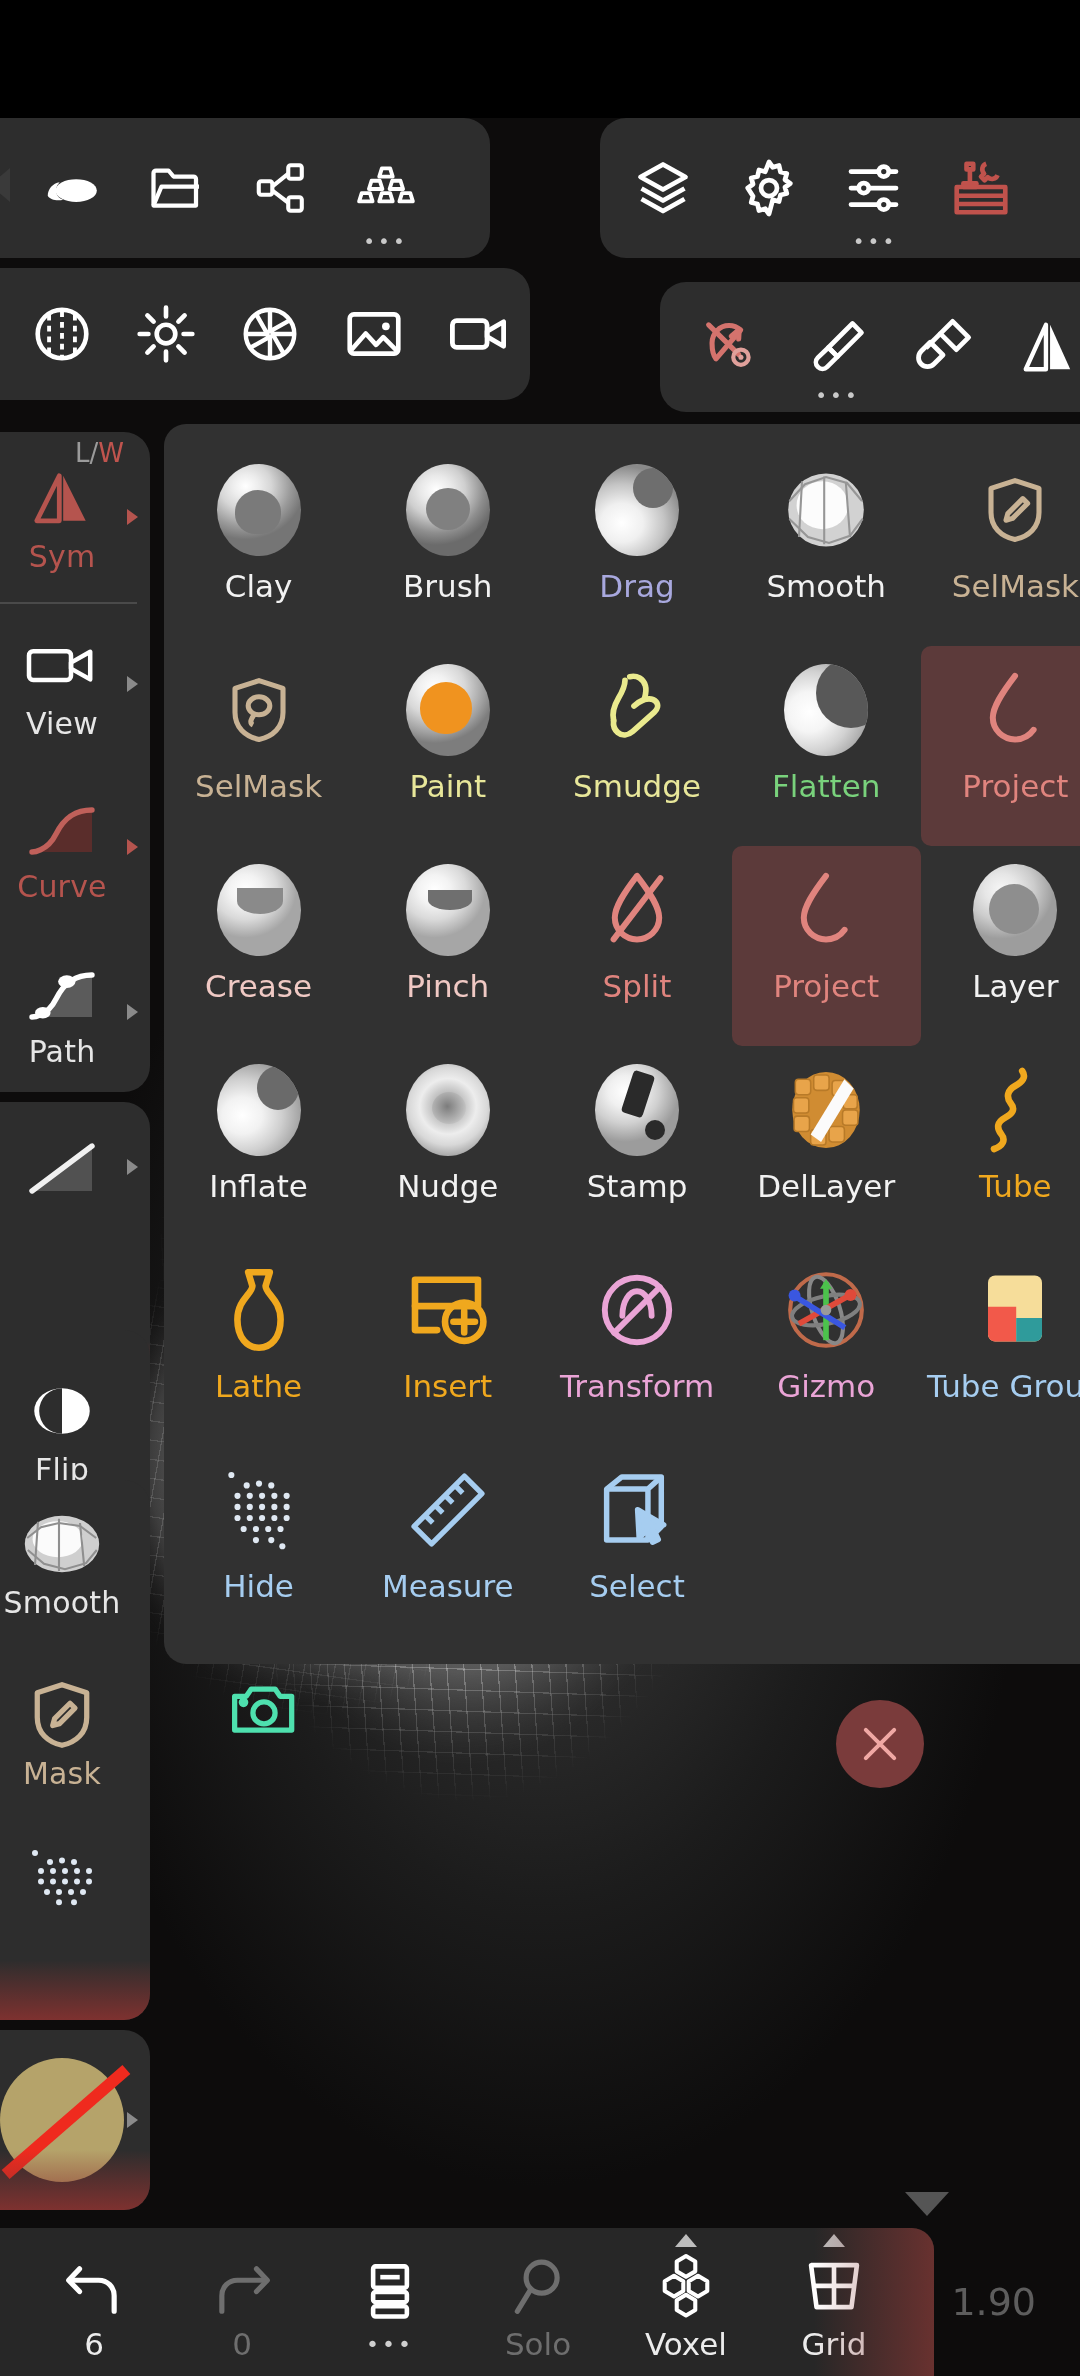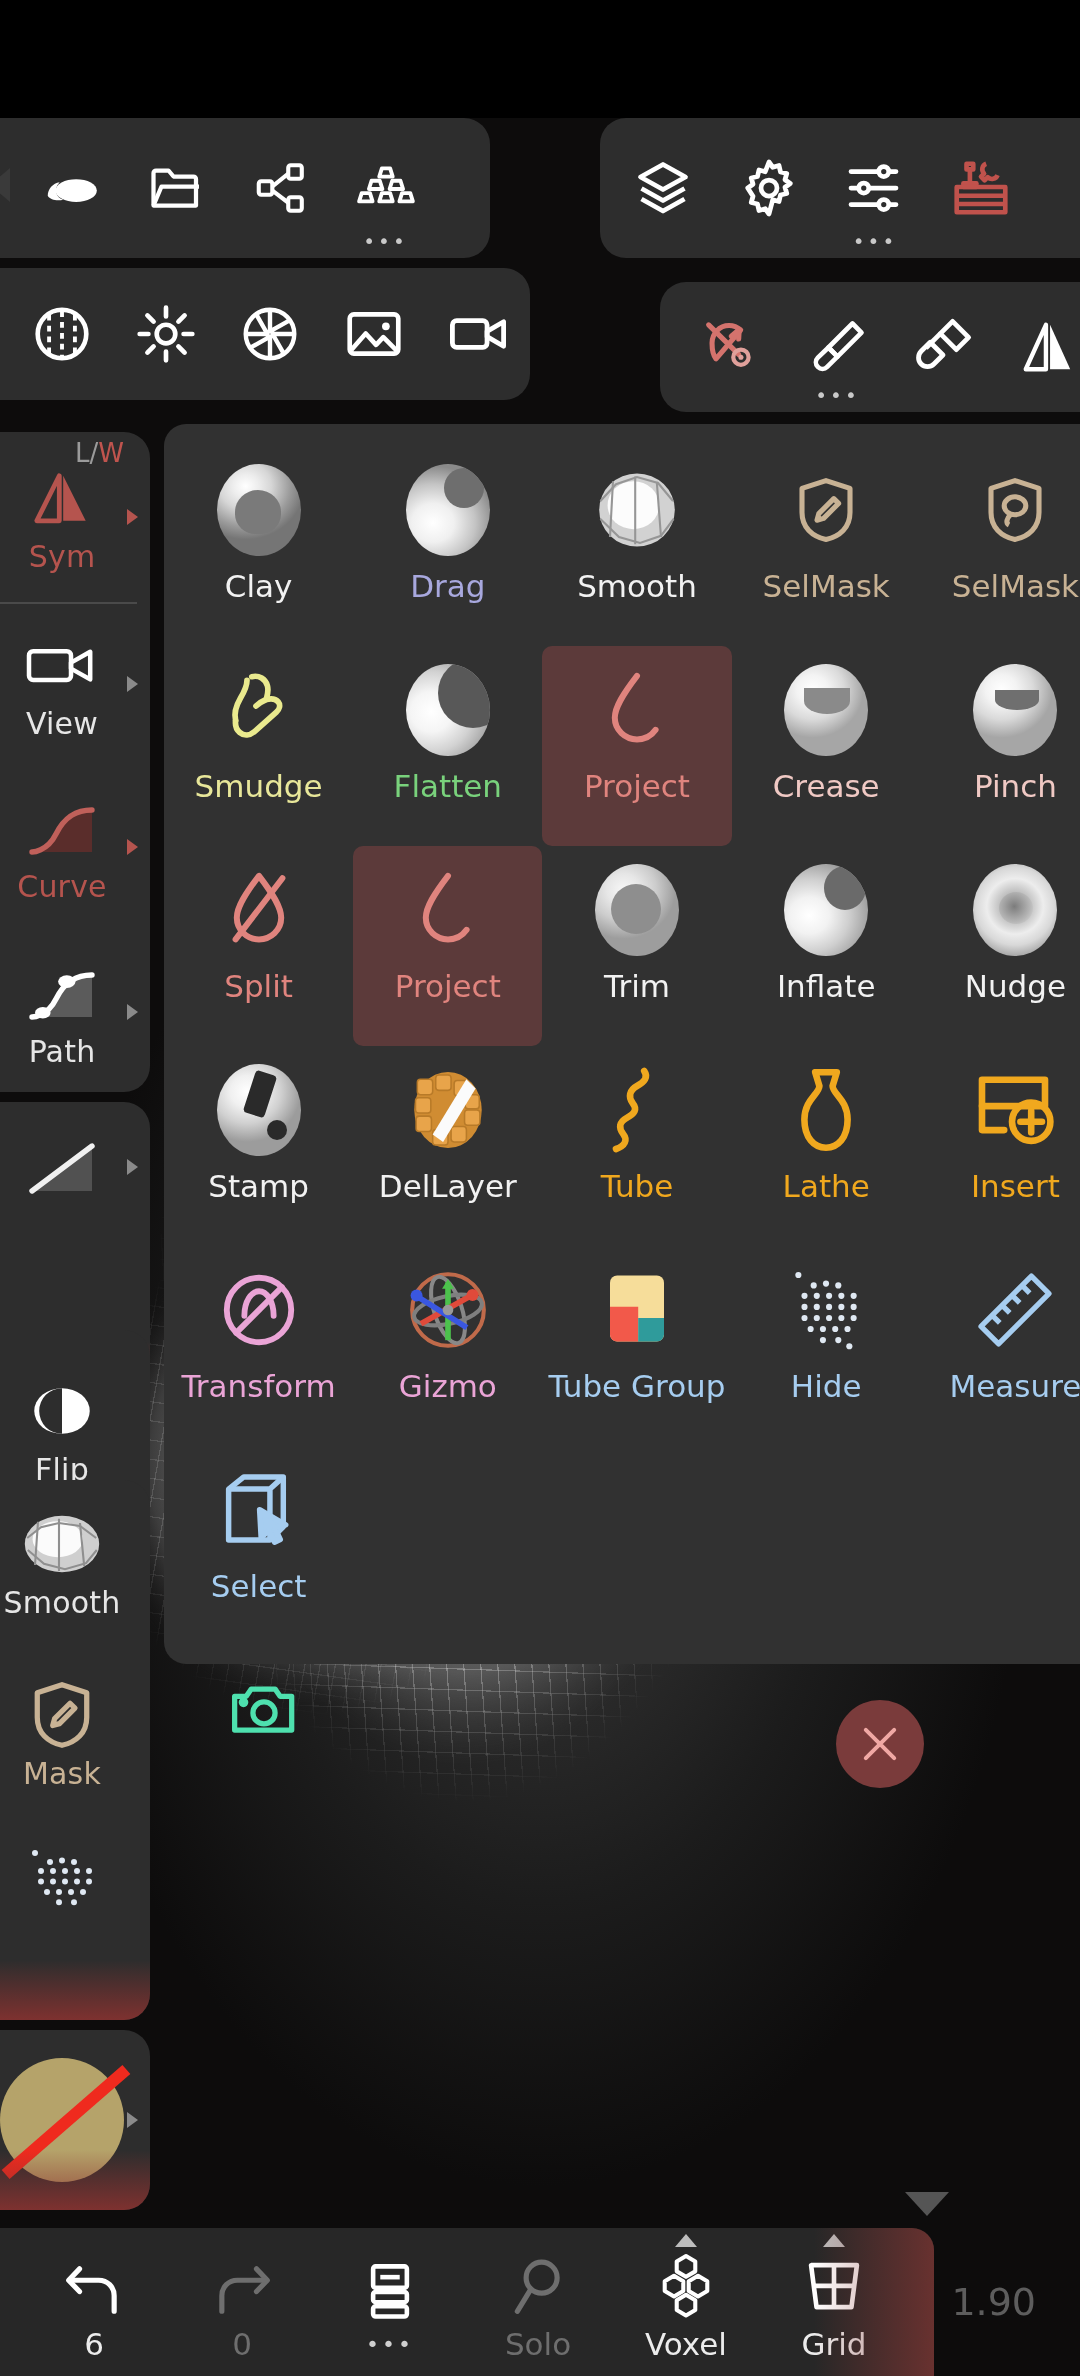--- a/index.html
+++ b/index.html
@@ -490,20 +490,28 @@
       <div class="tool">
         <span class="t-ico">
           <span class="ball" style="background:radial-gradient(ellipse 70% 58% at 34% 24%,#ffffff 0%,#ededed 22%,#d6d6d6 44%,#9b9b9b 76%,#757575 100%)">
             <span class="dent" style="left:18px;top:26px;width:46px;height:44px;background:#7a7a7a;border-radius:50% 50% 45% 45%"></span>
           </span>
         </span>
         <span class="t-lbl" style="color:#f2f2f2">Clay</span>
       </div>
       <div class="tool">
         <span class="t-ico">
+          <span class="ball">
+            <span class="dent" style="left:20px;top:24px;width:44px;height:42px;background:#808080;border-radius:50%"></span>
+          </span>
+        </span>
+        <span class="t-lbl" style="color:#f2f2f2">Brush</span>
+      </div>
+      <div class="tool">
+        <span class="t-ico">
           <span class="ball" style="background:radial-gradient(ellipse 74% 62% at 32% 64%,#ffffff 0%,#f0f0f0 34%,#c4c4c4 68%,#8a8a8a 100%)">
             <span class="dent" style="left:38px;top:4px;width:40px;height:40px;background:#6e6e6e;border-radius:50%"></span>
           </span>
         </span>
         <span class="t-lbl" style="color:#a8a8de">Drag</span>
       </div>
       <div class="tool">
         <span class="t-ico">
           <svg width="90" height="90" viewBox="0 0 30 30">
             <ellipse cx="15" cy="15" rx="12.6" ry="12.2" fill="#d2d2d2"></ellipse>
@@ -532,20 +540,28 @@
           <svg width="66" height="78" viewBox="0 0 22 24" fill="none" stroke="#c8b294" stroke-width="1.7" stroke-linejoin="round">
             <path d="M11 2.2l8 2.6v8c0 5-3.4 8-8 9-4.6-1-8-4-8-9v-8z"></path>
             <ellipse cx="11" cy="10.6" rx="3.6" ry="3"></ellipse>
             <path d="M9.6 13.4c-1.4 1.4-1.8 3-.6 3.6"></path>
           </svg>
         </span>
         <span class="t-lbl" style="color:#c8b294">SelMask</span>
       </div>
       <div class="tool">
         <span class="t-ico">
+          <span class="ball" style="background:radial-gradient(ellipse 72% 60% at 34% 26%,#ffffff 0%,#f1f1f1 24%,#d8d8d8 50%,#a0a0a0 82%,#7d7d7d 100%)">
+            <span class="dent" style="left:14px;top:18px;width:52px;height:52px;background:#f0931f;border-radius:50% 50% 48% 48%"></span>
+          </span>
+        </span>
+        <span class="t-lbl" style="color:#e8e79a">Paint</span>
+      </div>
+      <div class="tool">
+        <span class="t-ico">
           <svg width="72" height="82" viewBox="0 0 24 27" fill="none" stroke="#eaea8e" stroke-width="1.9" stroke-linejoin="round" stroke-linecap="round">
             <path d="M9.6 2.4c2.4-.6 4.6.8 5.2 3 .5 1.8 0 3.2-.4 4.6 1.6-.4 3.2-.2 4 .8.9 1.1.4 2.5-.6 3.4l-7.2 6.4c-1.6 1.4-3.6 1.6-5 .4-1.2-1-1.6-2.4-1.4-4"></path>
             <path d="M4.2 17c-.6-2.4.2-5 1.6-7.4 1.2-2 2.2-4 2.2-6"></path>
             <path d="M14.4 10c-1.2.5-2.4 1.2-3.4 2.2"></path>
           </svg>
         </span>
         <span class="t-lbl" style="color:#e8e79a">Smudge</span>
       </div>
       <div class="tool">
         <span class="t-ico">
@@ -597,21 +613,21 @@
           </svg>
         </span>
         <span class="t-lbl" style="color:#e0847e">Project</span>
       </div>
       <div class="tool">
         <span class="t-ico">
           <span class="ball" style="background:radial-gradient(ellipse 72% 62% at 34% 28%,#f7f7f7 0%,#e6e6e6 28%,#cccccc 54%,#9d9d9d 86%)">
             <span class="dent" style="left:16px;top:20px;width:50px;height:50px;background:#8e8e8e;border-radius:50%"></span>
           </span>
         </span>
-        <span class="t-lbl" style="color:#f2f2f2">Trim</span>
+        <span class="t-lbl" style="color:#f2f2f2">Layer</span>
       </div>
       <div class="tool">
         <span class="t-ico">
           <span class="ball" style="background:radial-gradient(ellipse 74% 62% at 30% 56%,#ffffff 0%,#f2f2f2 32%,#cfcfcf 64%,#9a9a9a 100%)">
             <span class="dent" style="left:40px;top:2px;width:42px;height:44px;background:#6a6a6a;border-radius:50%"></span>
           </span>
         </span>
         <span class="t-lbl" style="color:#f2f2f2">Inflate</span>
       </div>
       <div class="tool">

